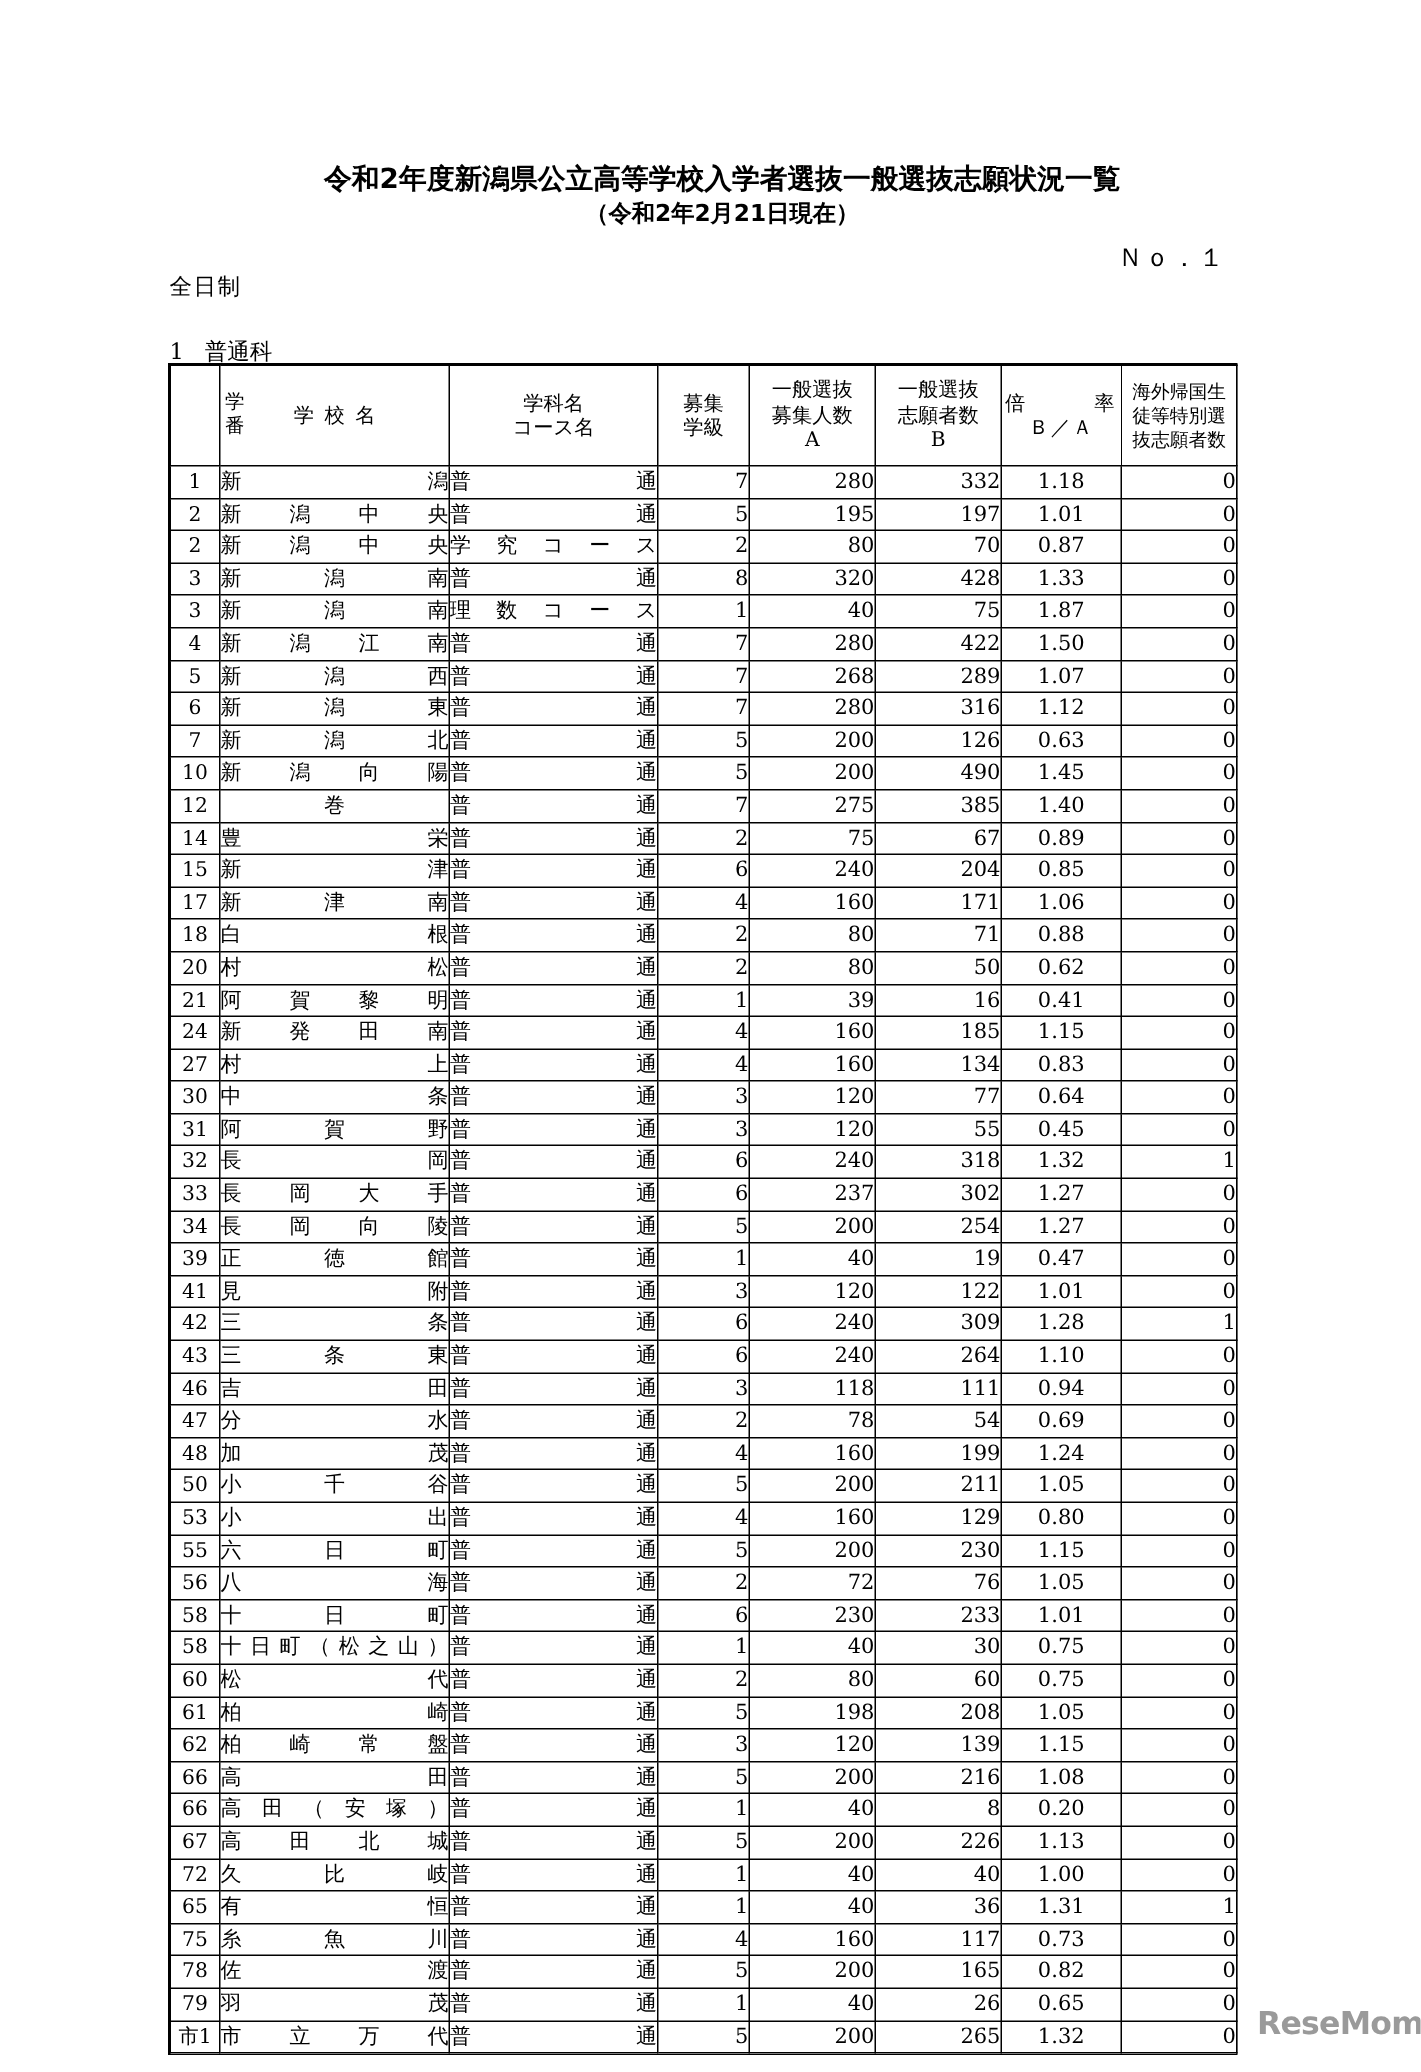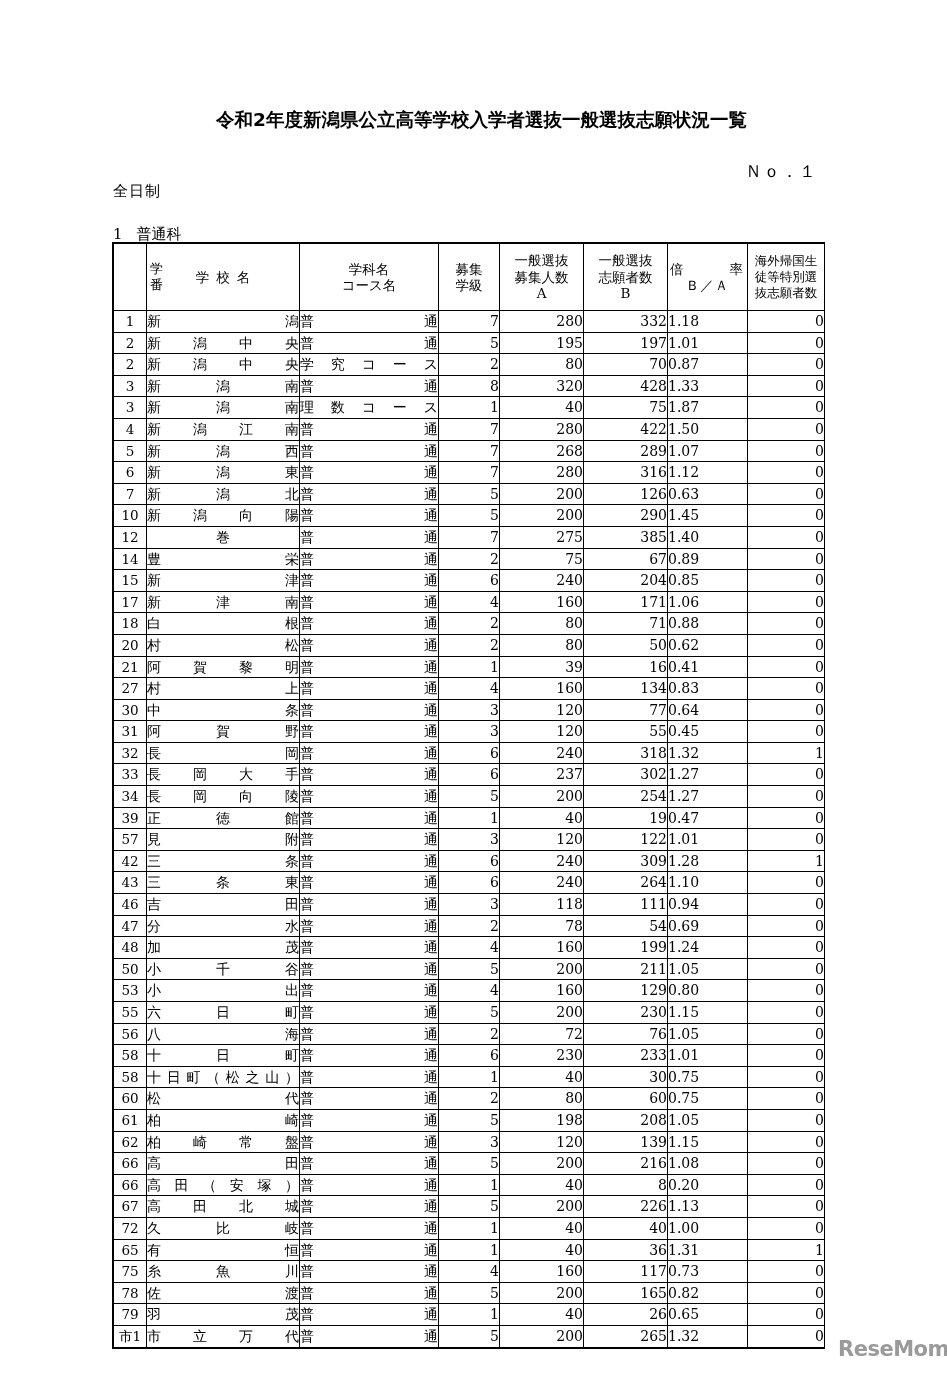--- a/index.html
+++ b/index.html
@@ -168,21 +168,21 @@
     display: block;
     text-align: center;
     width: 100%;
   }
   td.col-num {
     text-align: right;
     padding-right: 9px;
     font-size: 14px;
   }
   td.col-rate {
-    text-align: left;
+    text-align: center;
     padding-right: 14px;
     font-size: 14px;
   }
   td.col-over {
     text-align: right;
     padding-right: 10px;
     font-size: 14px;
   }
 
   
@@ -199,20 +199,21 @@
     user-select: none;
   }
 </style>
 </head>
 <body>
 
 <div class="page">
 
   <div class="title-block">
     <div class="title-main">令和2年度新潟県公立高等学校入学者選抜一般選抜志願状況一覧</div>
+    <div class="title-sub">（令和2年2月21日現在）</div>
   </div>
 
   <div class="page-no">Ｎｏ．１</div>
 
   <div class="course-type">全日制</div>
 
   <div class="section-label">
     <span class="sec-num">1</span><span>普通科</span>
   </div>
 
@@ -475,21 +476,21 @@
               </span>
             </td>
             <td class="col-dept">
               <span class="just">
                 <span>普</span>
                 <span>通</span>
               </span>
             </td>
             <td class="col-num">5</td>
             <td class="col-num">200</td>
-            <td class="col-num">290</td>
+            <td class="col-num">490</td>
             <td class="col-rate">1.45</td>
             <td class="col-over">0</td>
           </tr>
           <tr>
             <td class="col-no">12</td>
             <td class="col-name">
               <span class="nowrap-single">巻</span>
             </td>
             <td class="col-dept">
               <span class="just">
@@ -617,20 +618,42 @@
             <td class="col-dept">
               <span class="just">
                 <span>普</span>
                 <span>通</span>
               </span>
             </td>
             <td class="col-num">1</td>
             <td class="col-num">39</td>
             <td class="col-num">16</td>
             <td class="col-rate">0.41</td>
+            <td class="col-over">0</td>
+          </tr>
+          <tr>
+            <td class="col-no">24</td>
+            <td class="col-name">
+              <span class="just">
+                <span>新</span>
+                <span>発</span>
+                <span>田</span>
+                <span>南</span>
+              </span>
+            </td>
+            <td class="col-dept">
+              <span class="just">
+                <span>普</span>
+                <span>通</span>
+              </span>
+            </td>
+            <td class="col-num">4</td>
+            <td class="col-num">160</td>
+            <td class="col-num">185</td>
+            <td class="col-rate">1.15</td>
             <td class="col-over">0</td>
           </tr>
           <tr>
             <td class="col-no">27</td>
             <td class="col-name">
               <span class="just">
                 <span>村</span>
                 <span>上</span>
               </span>
             </td>
@@ -766,21 +789,21 @@
                 <span>通</span>
               </span>
             </td>
             <td class="col-num">1</td>
             <td class="col-num">40</td>
             <td class="col-num">19</td>
             <td class="col-rate">0.47</td>
             <td class="col-over">0</td>
           </tr>
           <tr>
-            <td class="col-no">57</td>
+            <td class="col-no">41</td>
             <td class="col-name">
               <span class="just">
                 <span>見</span>
                 <span>附</span>
               </span>
             </td>
             <td class="col-dept">
               <span class="just">
                 <span>普</span>
                 <span>通</span>

